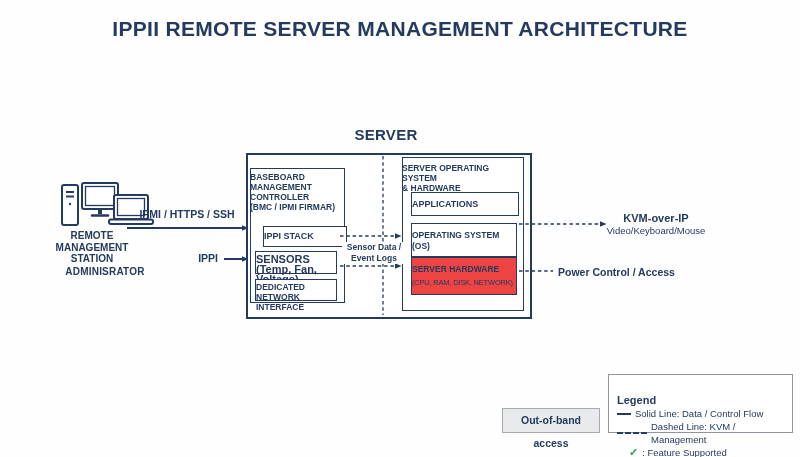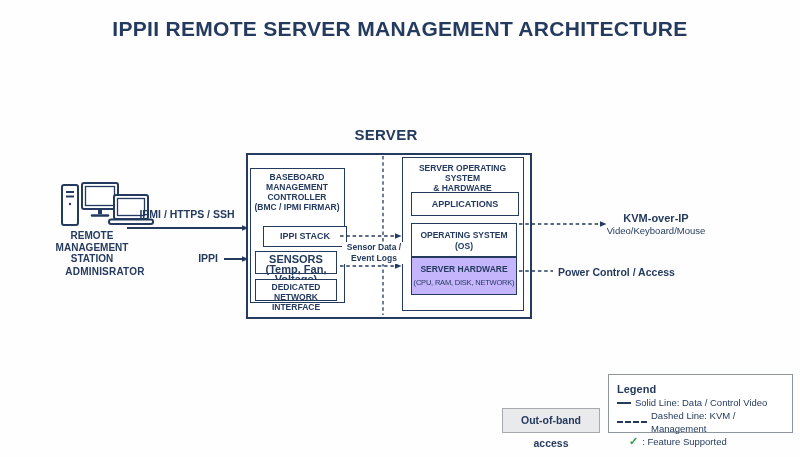--- a/index.html
+++ b/index.html
@@ -2,55 +2,55 @@
 <html><head>
 <meta charset="utf-8">
 <style>
   html,body{margin:0;padding:0;background:#fff;}
   #canvas{
     position:relative;width:800px;height:457px;background:#fefefe;
     font-family:"Liberation Sans",sans-serif;color:#243a5e;overflow:hidden;
   }
   .abs{position:absolute;}
   .ml{white-space:pre-line;}
-  .ctr{text-align:center;}
+  .ctr{text-align:left;}
   
   .title{top:17px;left:0;width:800px;text-align:center;font-size:21px;font-weight:bold;letter-spacing:.3px;}
   .server-label{top:126px;left:336px;width:100px;text-align:center;font-size:15px;font-weight:bold;letter-spacing:.3px;}
   
   .outer-box{left:246px;top:153px;width:282px;height:162px;border:2px solid #243a5e;background:#fff;}
   
   .bmc-box{left:250px;top:168px;width:93px;height:133px;border:1.5px solid #243a5e;background:#fff;}
   .bmc-title{left:250px;top:172px;width:94px;font-size:8.5px;line-height:10px;font-weight:bold;}
   .ippi-box{left:255px;top:226px;width:82px;height:19px;border:1.5px solid #243a5e;font-size:9px;font-weight:bold;line-height:19px;background:#fff;margin-left:8px;}
   .sensors-box{left:255px;top:251px;width:82px;height:23px;border:1.5px solid #243a5e;font-size:11px;font-weight:bold;line-height:10px;padding-top:2px;box-sizing:border-box;background:#fff;}
   .dni-box{left:255px;top:279px;width:82px;height:22px;border:1.5px solid #243a5e;font-size:8.5px;font-weight:bold;line-height:10px;padding-top:2px;box-sizing:border-box;background:#fff;}
   
   .os-panel{left:402px;top:157px;width:120px;height:152px;border:1.5px solid #243a5e;background:#fff;}
   .os-panel-title{left:402px;top:163px;width:121px;font-size:8.5px;line-height:10px;font-weight:bold;}
   .apps-box{left:411px;top:192px;width:106px;height:22px;border:1.5px solid #243a5e;font-size:9px;font-weight:bold;line-height:22px;background:#fff;}
   .os-box{left:411px;top:223px;width:106px;height:34px;border:1.5px solid #243a5e;font-size:8.5px;font-weight:bold;line-height:11px;padding-top:6px;box-sizing:border-box;background:#fff;}
-  .hw-box{left:411px;top:257px;width:106px;height:38px;border:1.5px solid #243a5e;box-sizing:border-box;background:#c4b5fd;}
+  .hw-box{left:411px;top:257px;width:106px;height:38px;border:1.5px solid #243a5e;box-sizing:border-box;background:#ef4444;}
   .hw-title{margin-top:6px;font-size:8.5px;font-weight:bold;}
   .hw-sub{margin-top:4px;font-size:7.5px;letter-spacing:-0.2px;}
   
   .station-label{left:42px;top:230px;width:100px;font-size:10px;line-height:11.5px;font-weight:bold;text-align:center;}
   .admin-label{left:55px;top:266px;width:100px;font-size:10px;font-weight:bold;text-align:center;letter-spacing:.2px;}
   
   .ipmi-label{left:126px;top:208px;width:122px;text-align:center;font-size:10.5px;font-weight:bold;}
   .ippi-label{left:182px;top:252px;width:36px;text-align:right;font-size:10.5px;font-weight:bold;}
   .sensor-label{left:342px;top:242px;width:64px;text-align:center;font-size:8.5px;font-weight:bold;line-height:11px;background:#fff;z-index:3;}
   .kvm-block{left:596px;top:212px;width:120px;text-align:center;}
   .kvm-title{font-size:11px;font-weight:bold;}
   .kvm-sub{font-size:9.5px;margin-top:1px;}
   .power-label{left:558px;top:266px;width:150px;font-size:10.5px;font-weight:bold;}
   
   .oob-box{left:502px;top:408px;width:96px;height:23px;background:#e9eaec;border:1px solid #a6aab0;text-align:center;font-size:10.5px;font-weight:bold;line-height:23px;}
   
-  .legend-box{left:608px;top:374px;width:185px;height:59px;background:#fff;border:1px solid #8f959d;box-sizing:border-box;padding:8px 8px;}
+  .legend-box{left:608px;top:374px;width:185px;height:59px;background:#fff;border:1px solid #8f959d;box-sizing:border-box;padding:19px 8px;}
   .legend-title{font-size:11px;font-weight:bold;margin-bottom:1px;}
   .legend-row{display:flex;align-items:center;gap:4px;font-size:9.5px;line-height:13px;}
   .sw-solid{display:inline-block;width:14px;height:0;border-top:2px solid #243a5e;flex:none;}
   .sw-dashed{display:inline-block;width:30px;height:0;border-top:2px dashed #243a5e;flex:none;}
   .legend-check-row{padding-left:12px;}
   .check{color:#2f9e44;font-weight:bold;font-size:11px;}
   svg{display:block;}
   .lines-svg{left:0;top:0;z-index:2;pointer-events:none;}
   .icons-svg{left:58px;top:181px;}
 </style>
@@ -135,21 +135,21 @@
     <div class="hw-title">SERVER HARDWARE</div>
     <div class="hw-sub">(CPU, RAM, DISK, NETWORK)</div>
   </div>
 
   <div class="abs oob-box">Out-of-band access</div>
 
   <div class="abs legend-box">
     <div class="legend-title">Legend</div>
     <div class="legend-row">
       <span class="sw-solid"></span>
-      <span>Solid Line: Data / Control Video</span>
+      <span>Solid Line: Data / Control Flow</span>
     </div>
     <div class="legend-row">
       <span class="sw-dashed"></span>
       <span>Dashed Line: KVM / Management</span>
     </div>
     <div class="legend-row legend-check-row">
       <span class="check">✓</span>
       <span>: Feature Supported</span>
     </div>
   </div>

